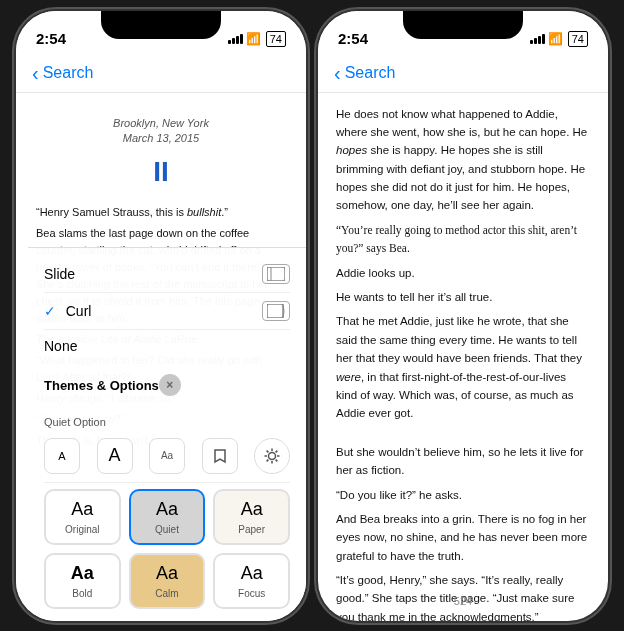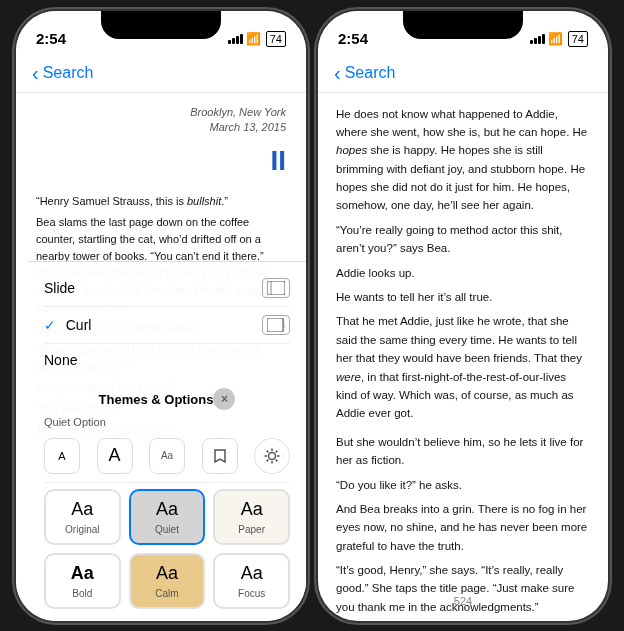--- a/index.html
+++ b/index.html
@@ -83,22 +83,23 @@
       background: #fff;
       padding: 12px 20px;
       font-size: 11.5px;
       line-height: 1.55;
       color: #000;
       overflow: hidden;
       height: calc(100% - 82px);
       position: relative;
     }
     .book-title-section {
-      text-align: right;
+      text-align: center;
       margin-bottom: 10px;
+      margin-top: 11px;
     }
     .book-title-section .location {
       font-style: italic;
       font-size: 11px;
       color: #555;
       line-height: 1.4;
     }
     .book-title-section .chapter {
       font-size: 28px;
       font-weight: bold;
@@ -151,22 +152,22 @@
       justify-content: center;
       font-size: 9px;
       color: #555;
     }
     .themes-section {
       padding: 6px 16px 2px;
     }
     .themes-header {
       display: flex;
       align-items: center;
-      justify-content: center;
-      margin-bottom: 6px;
+      justify-content: flex-start;
+      margin-bottom: 20px;
     }
     .themes-title {
       font-size: 13px;
       font-weight: 600;
       color: #000;
     }
     .close-btn {
       width: 22px;
       height: 22px;
       background: #c7c7c7;
@@ -438,25 +439,25 @@
 
     <div class="nav-bar">
       <div class="nav-back">
         <span style="font-size:20px; line-height:1;">‹</span>
         <span>Search</span>
       </div>
     </div>
 
     <div class="reading-content">
       <p>He does not know what happened to Addie, where she went, how she is, but he can hope. He <em>hopes</em> she is happy. He hopes she is still brimming with defiant joy, and stubborn hope. He hopes she did not do it just for him. He hopes, somehow, one day, he’ll see her again.</p>
-      <p style="margin-top:6px;">“You’re really going to method actor this shit, aren’t you?” says Bea.</p>
+      <p style="margin-top:6px;font-family:Liberation Serif, serif;">“You’re really going to method actor this shit, aren’t you?” says Bea.</p>
       <p style="margin-top:6px;">Addie looks up.</p>
       <p style="margin-top:6px;">He wants to tell her it’s all true.</p>
       <p style="margin-top:6px;">That he met Addie, just like he wrote, that she said the same thing every time. He wants to tell her that they would have been friends. That they <em>were</em>, in that first-night-of-the-rest-of-our-lives kind of way. Which was, of course, as much as Addie ever got.</p>
-      <p style="margin-top:10px;">But she wouldn’t believe him, so he lets it live for her as fiction.</p>
+      <p style="margin-top:20px;">But she wouldn’t believe him, so he lets it live for her as fiction.</p>
       <p style="margin-top:6px;">“Do you like it?” he asks.</p>
       <p style="margin-top:6px;">And Bea breaks into a grin. There is no fog in her eyes now, no shine, and he has never been more grateful to have the truth.</p>
       <p style="margin-top:6px;">“It’s good, Henry,” she says. “It’s really, really good.” She taps the title page. “Just make sure you thank me in the acknowledgments.”</p>
       <p style="margin-top:6px;">“What?”</p>
 
       <div class="page-number">524</div>
     </div>
   </div>
 </div>
 

